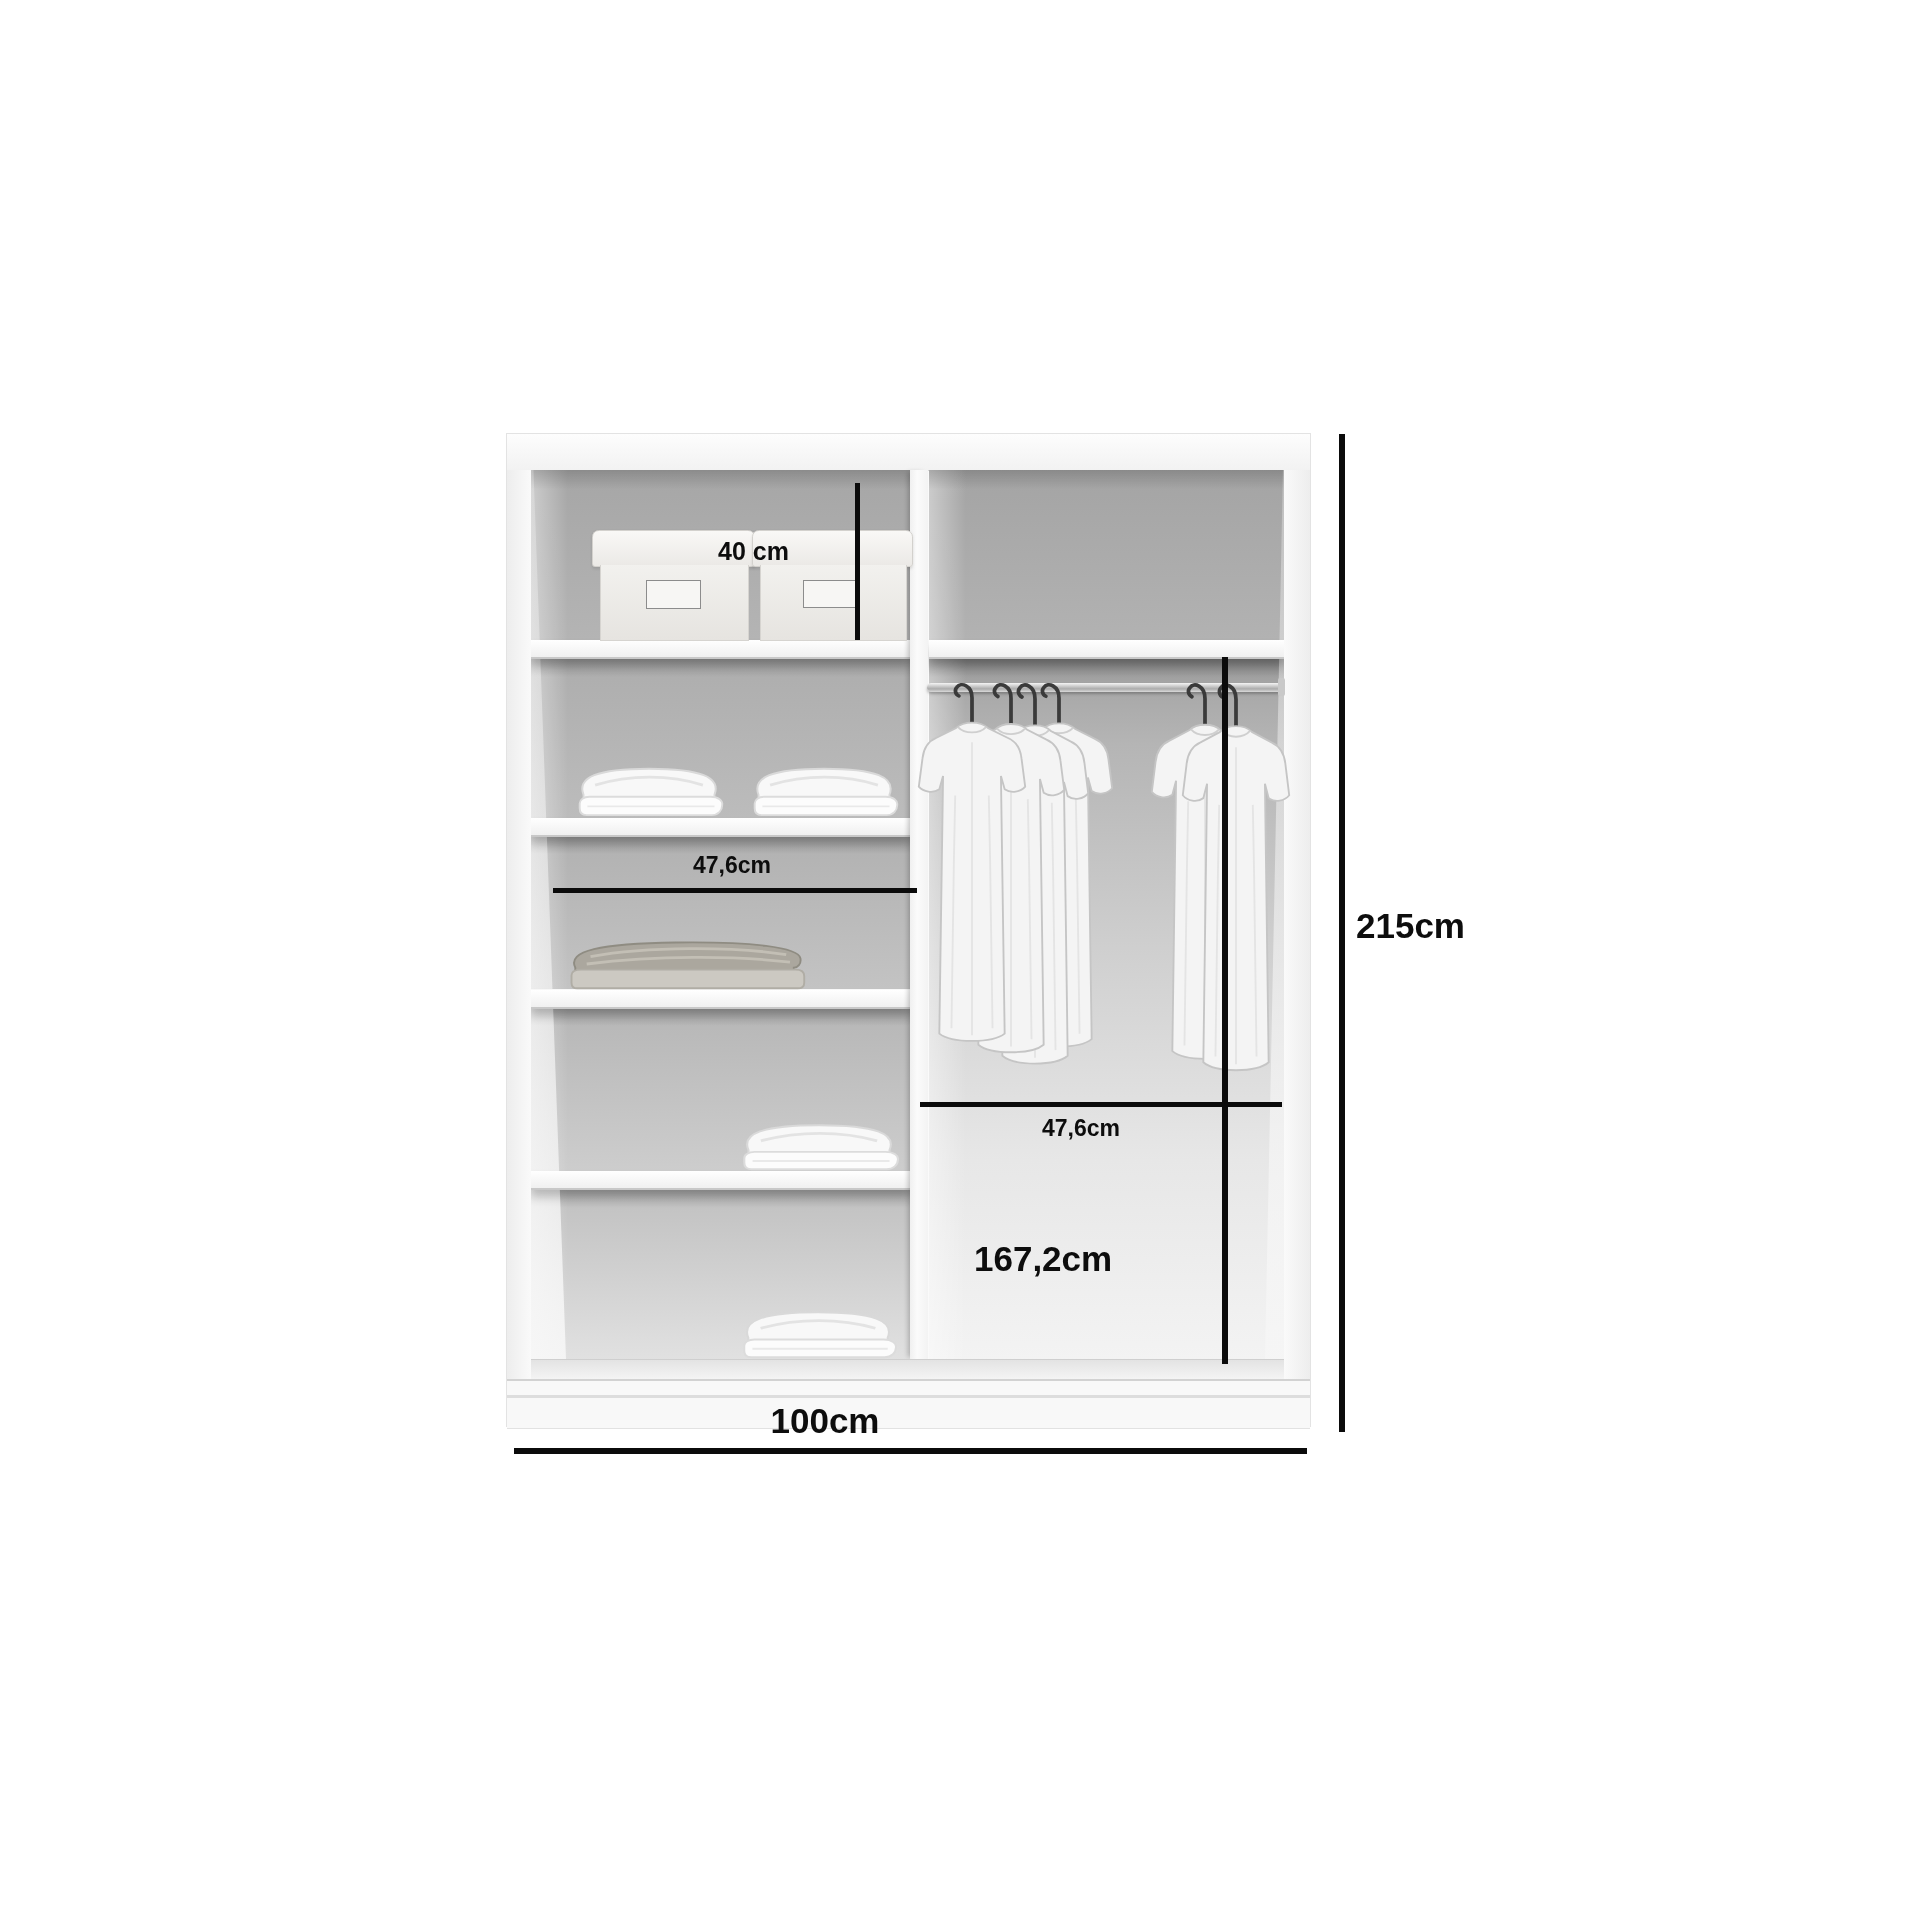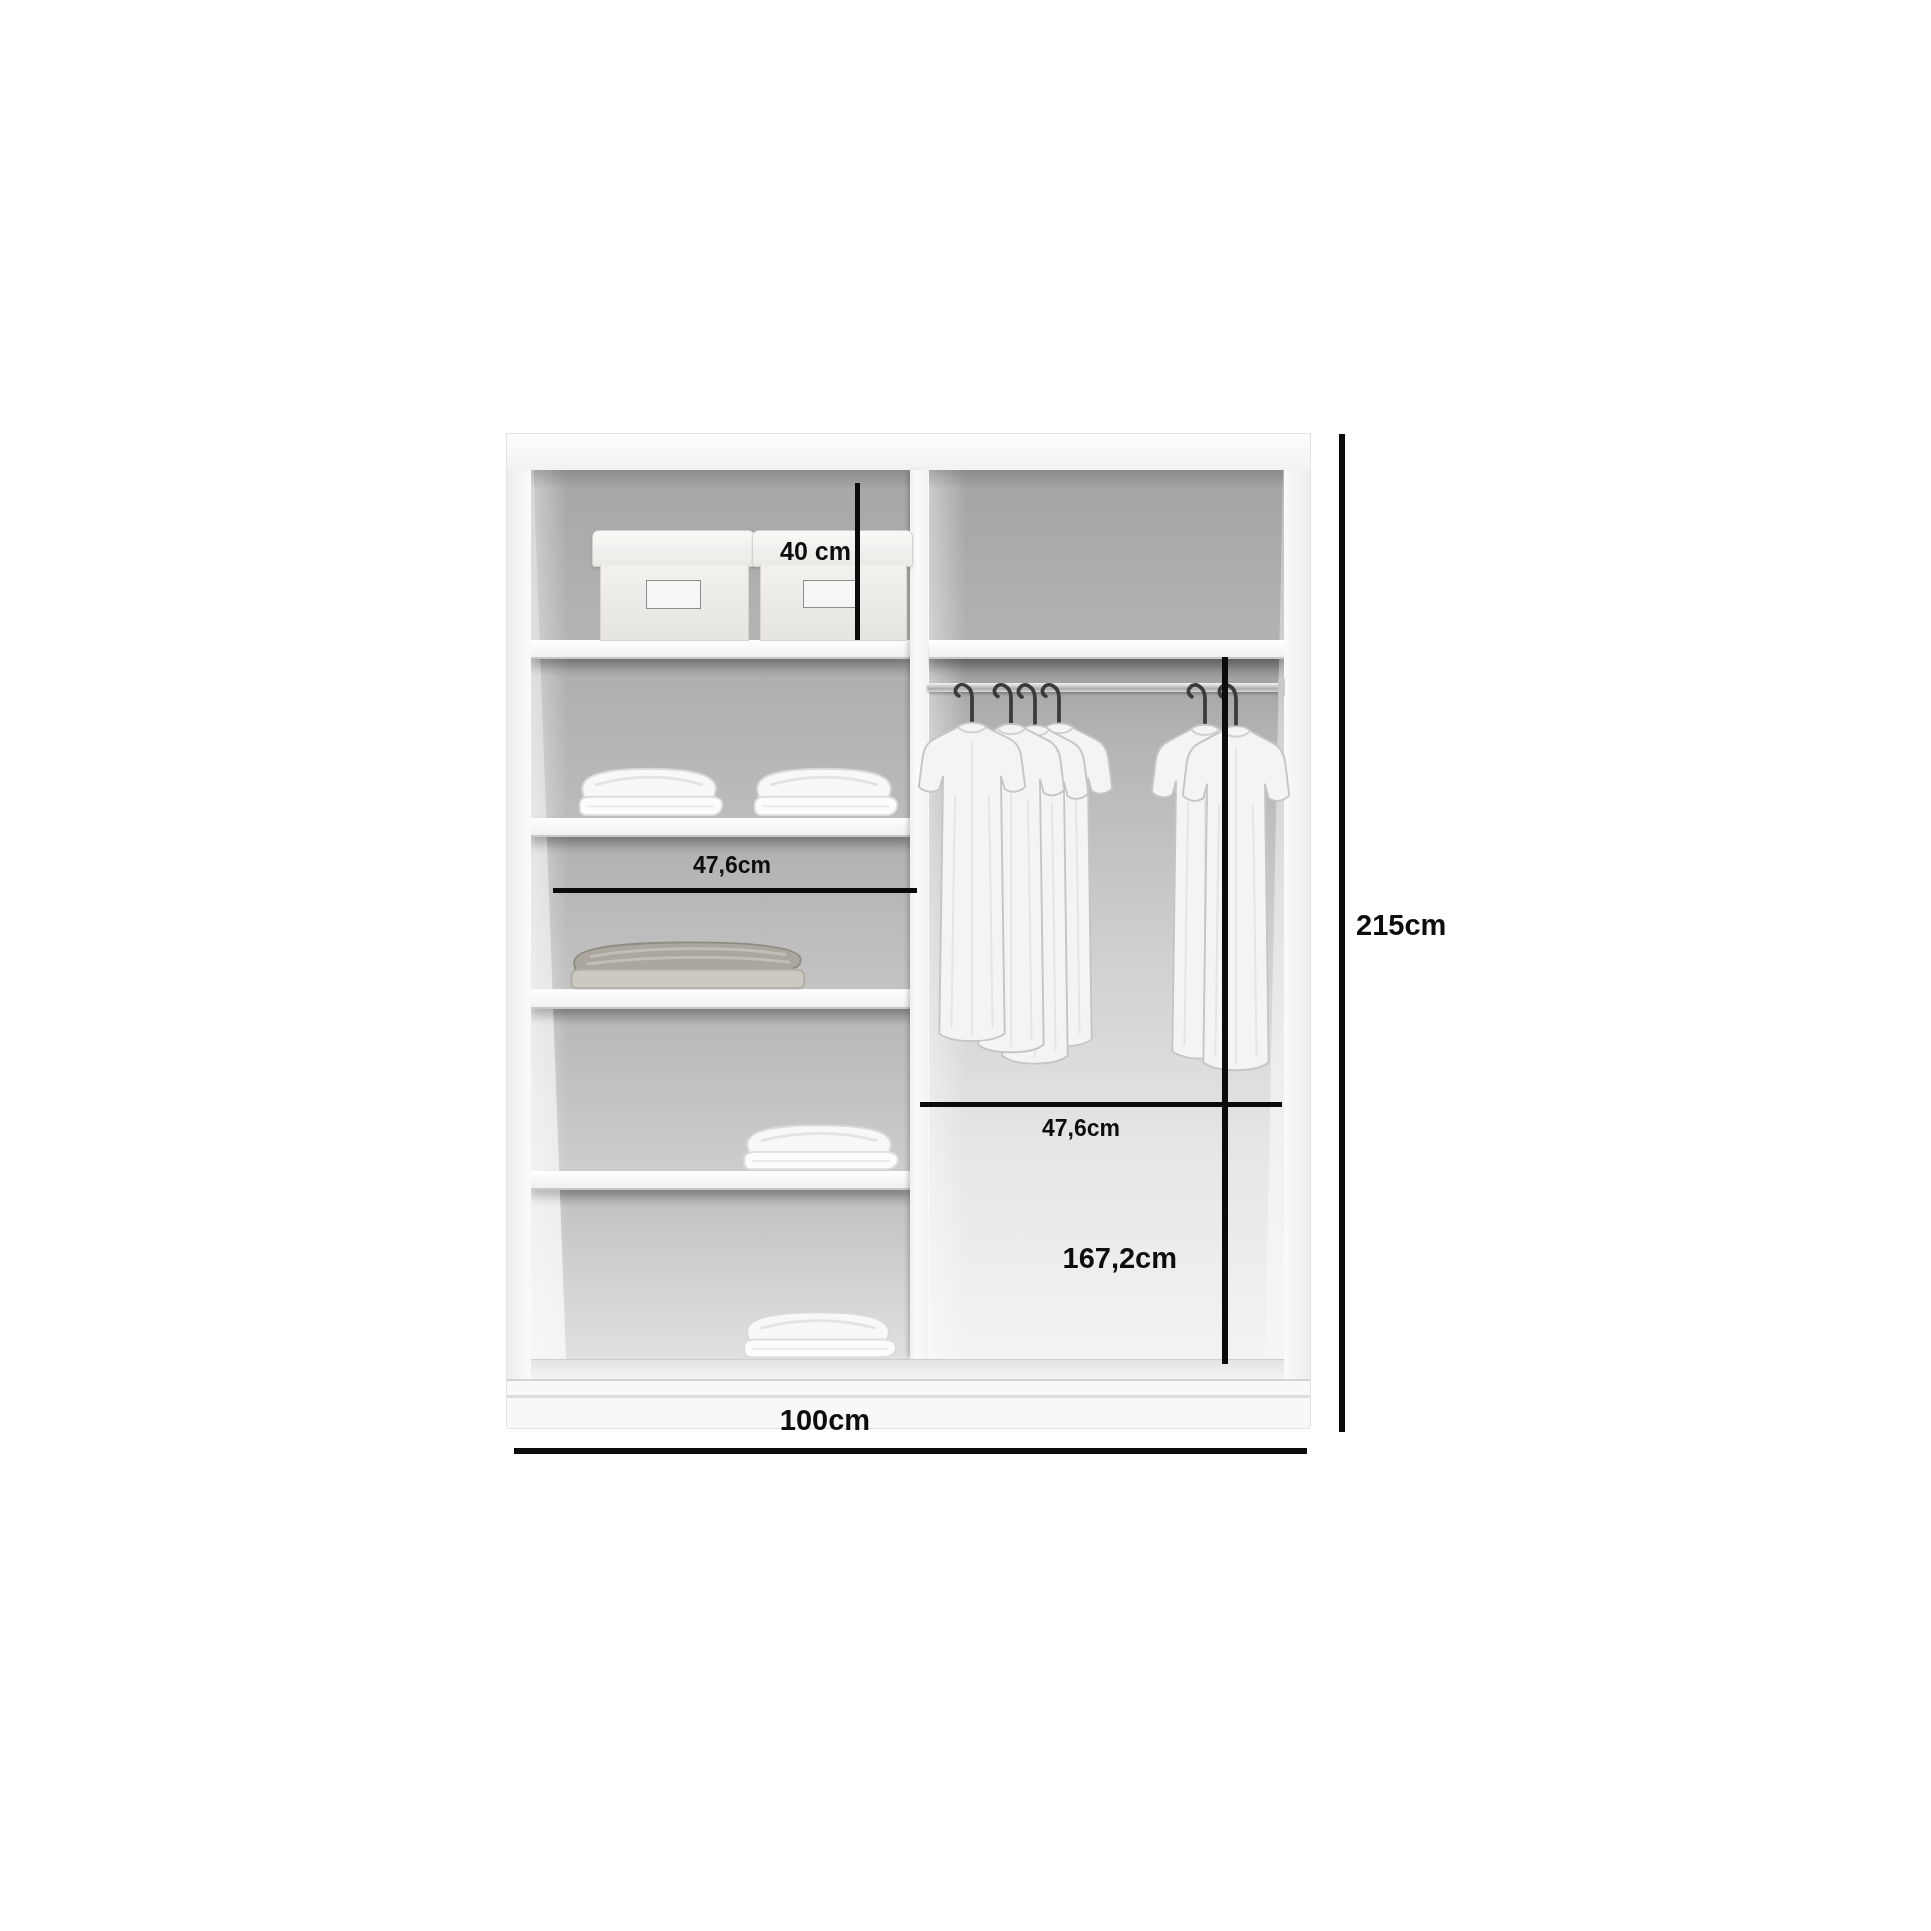--- a/index.html
+++ b/index.html
@@ -45,23 +45,23 @@
 
   .rod { position:absolute; left:927px; top:683px; width:355px; height:8.7px; border-radius:4.8px;
          background:linear-gradient(180deg,#f4f4f4,#ababab 65%,#d9d9d9);
          box-shadow:0 1.9px 2.9px rgba(0,0,0,.25); }
   .rod-end { position:absolute; left:1278px; top:678px; width:6.8px; height:18.3px;
          background:#c9c9c9; border-radius:1.9px; }
   svg.item { position:absolute; overflow:visible; }
 
   
   .dim { position:absolute; background:#0b0b0b; }
-  .dim-label { position:absolute; font-weight:700; font-size:29px; line-height:37px;
+  .dim-label { position:absolute; font-weight:700; font-size:35px; line-height:37px;
                color:#0d0d0d; white-space:nowrap; }
-  .dl-center { text-align:center; } .dl-right { text-align:right; }
+  .dl-center { text-align:center; } .dl-right { }
   .dl-small { font-size:25px; line-height:27px; }
   .dl-mid { font-size:23px; line-height:35px; }
 </style>
 </head>
 <body>
 
 <div class="canvas">
 
   <svg width="0" height="0" style="position:absolute" aria-hidden="true">
     <defs>

